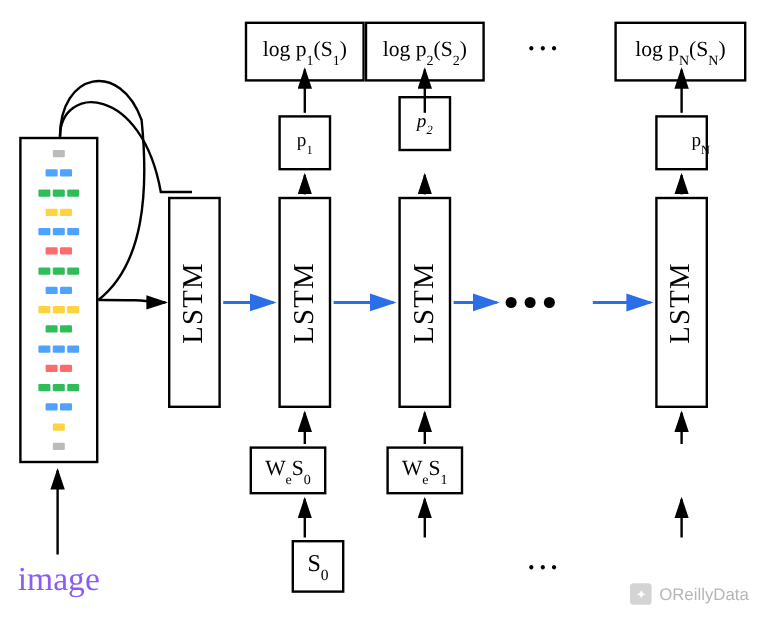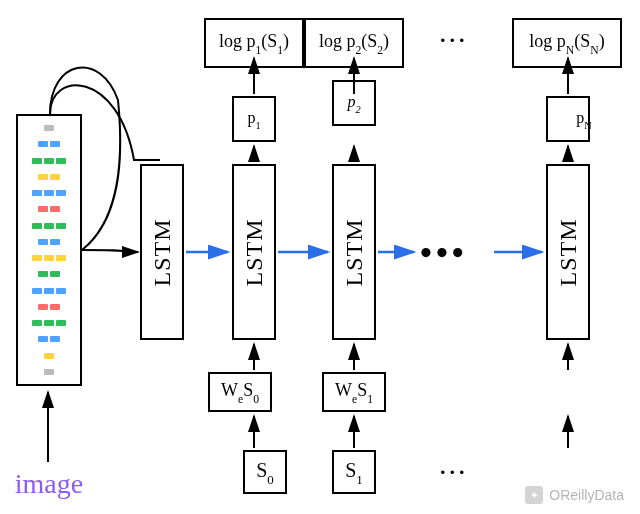--- a/index.html
+++ b/index.html
@@ -212,23 +212,20 @@
   </div>
   <div class="box p-box" style="left:332px; top:80px;font-style:italic;">
     <span>p<span class="sub">2</span></span>
   </div>
   <div class="box lstm" style="left:332px; top:164px;">
     <span>LSTM</span>
   </div>
   <div class="box we-box" style="left:322px; top:372px;text-align:right;">
     <span>W<span class="sub">e</span>S<span class="sub">1</span></span>
   </div>
-  <div class="box s-box" style="left:332px; top:450px;">
-    <span>S<span class="sub">1</span></span>
-  </div>
 
   <div class="dots" style="left:420px; top:234px;">•••</div>
   <div class="dots" style="left:440px; top:22px; font-size:22px;">...</div>
   <div class="dots" style="left:440px; top:454px; font-size:22px;">...</div>
 
   <div class="box logp-box" style="left:512px; top:18px; width:110px;">
     <span>log p<span class="sub">N</span>(S<span class="sub">N</span>)</span>
   </div>
   <div class="box p-box" style="left:546px; top:96px;padding-left:32px;">
     <span>p<span class="sub">N</span></span>

